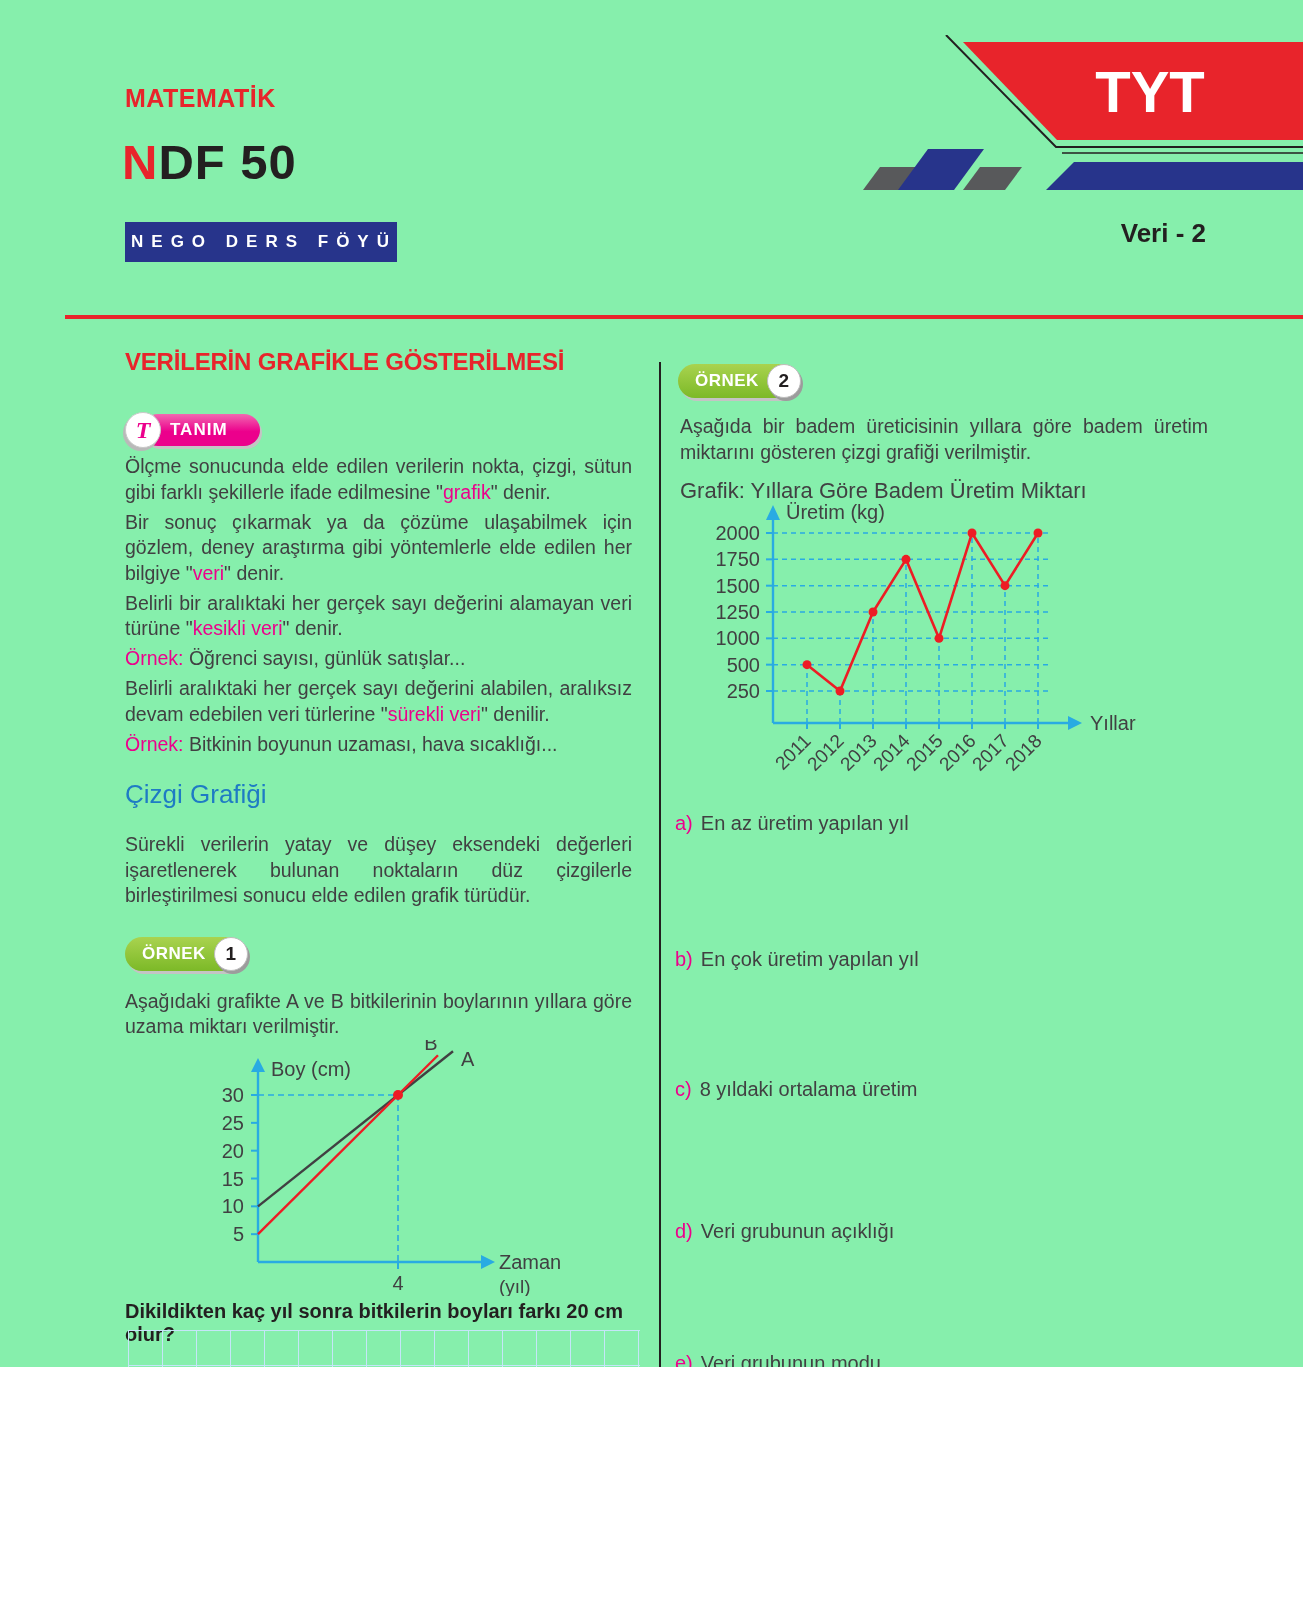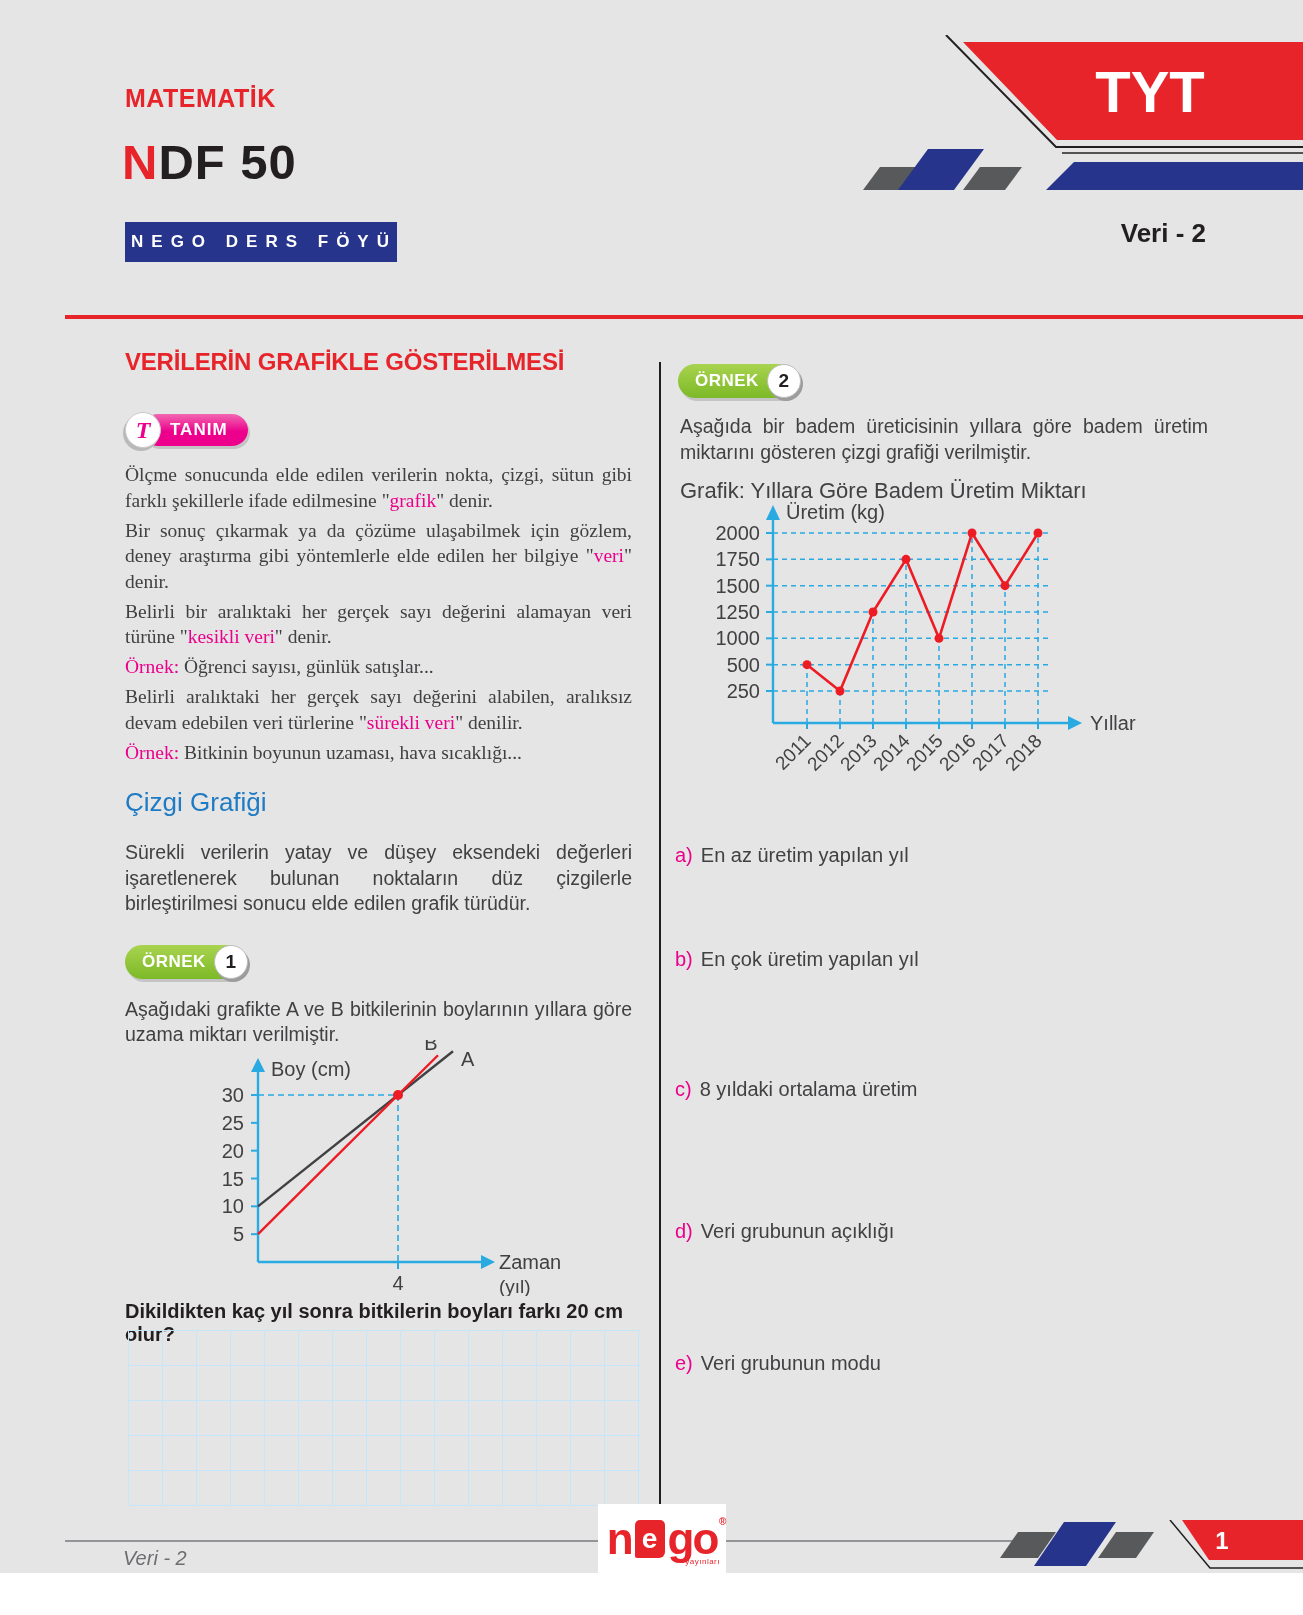--- a/index.html
+++ b/index.html
@@ -9,73 +9,73 @@
     --green1:#A9D34F;
     --green2:#7CB927;
     --blue-head:#1E7BC4;
     --cyan:#29ABE2;
     --dark:#414042;
     --ink:#231F20;
   }
   *{margin:0;padding:0;box-sizing:border-box;}
   html,body{background:#fff;}
   body{font-family:"Liberation Sans", sans-serif;color:var(--dark);}
-  .page{position:relative;width:1303px;height:1573px;background:#e5e5e5;overflow:hidden;}
+  .page{position:relative;width:1303px;height:1367px;background:#86efac;overflow:hidden;}
 
   
   .subject{position:absolute;left:125px;top:84px;font-size:25px;font-weight:bold;color:var(--red);letter-spacing:.5px;}
   .booklet{position:absolute;left:122px;top:134px;font-size:49px;font-weight:bold;color:var(--ink);letter-spacing:1px;}
   .booklet .pfx{color:var(--red);}
   .series-badge{position:absolute;left:125px;top:222px;width:272px;height:40px;background:var(--navy);
     color:#fff;font-weight:bold;font-size:17px;letter-spacing:8px;display:flex;align-items:center;justify-content:center;padding-left:6px;}
   .topic{position:absolute;left:1020px;top:218px;width:186px;text-align:right;font-size:26px;font-weight:bold;color:var(--ink);}
   .banner-svg{position:absolute;left:860px;top:35px;}
   .rule{position:absolute;left:65px;top:315px;width:1238px;height:4px;background:var(--red);}
   .divider{position:absolute;left:659px;top:362px;width:2px;height:1146px;background:var(--ink);}
 
   
   .tanim{display:inline-flex;align-items:center;margin-top:36px;}
   .tanim .circ{width:36px;height:36px;border-radius:50%;background:#fff;border:1px solid #C9C9C9;
     box-shadow:-2px 3px 0 #B9B9B9;display:flex;align-items:center;justify-content:center;position:relative;z-index:2;
     font-family:"Liberation Serif", serif;font-style:italic;font-weight:bold;font-size:24px;color:var(--pink);}
   .tanim .pill{height:32px;line-height:32px;border-radius:16px;background:linear-gradient(#F4folie 0%,#EC008C 100%);
     background:linear-gradient(#F268B1 0%, #EC008C 55%);color:#fff;font-weight:bold;font-size:17px;letter-spacing:1px;
-    padding:0 20px 0 28px;margin-left:-19px;box-shadow:2px 3px 0 #C4C4C4;}
+    padding:0 32px 0 28px;margin-left:-19px;box-shadow:2px 3px 0 #C4C4C4;}
   .ornek{display:inline-flex;align-items:center;}
   .ornek .pill{height:34px;line-height:34px;border-radius:17px;background:linear-gradient(var(--green1), var(--green2));
     color:#fff;font-weight:bold;font-size:17px;letter-spacing:.5px;padding:0 40px 0 17px;box-shadow:2px 3px 0 #C4C4C4;}
   .ornek .circ{width:34px;height:34px;border-radius:50%;background:#fff;border:1px solid #BDBDBD;margin-left:-32px;
     box-shadow:2px 3px 0 #9c9c9c;display:flex;align-items:center;justify-content:center;
     font-size:19px;font-weight:bold;color:var(--ink);position:relative;z-index:2;}
 
   
   .col-left{position:absolute;left:125px;top:348px;width:507px;}
   .section-title{font-size:24px;font-weight:bold;color:var(--red);letter-spacing:-.2px;}
-  .paras{margin-top:14px;font-family:Liberation Serif, serif;}
+  .paras{margin-top:6px;}
   .paras p{font-size:19.5px;line-height:25.5px;margin:0 0 4.5px 0;text-align:justify;color:var(--dark);}
   .paras .hl{color:var(--pink);}
   .subsection{margin-top:22px;font-size:26px;font-weight:normal;color:var(--blue-head);}
   .subsection-text{margin-top:22px;font-size:19.5px;line-height:25.5px;text-align:justify;color:var(--dark);}
   .ornek1-wrap{margin-top:28px;}
   .ornek1-text{margin-top:18px;font-size:19.5px;line-height:25.5px;text-align:justify;color:var(--dark);}
 
   .chart1{position:absolute;left:185px;top:1040px;}
   .question{position:absolute;left:125px;top:1300px;width:512px;font-size:20px;font-weight:bold;color:var(--ink);}
   .workgrid{position:absolute;left:128px;top:1330px;width:512px;height:176px;
     background-image:linear-gradient(to right,#C5E6F8 1px,transparent 1px),linear-gradient(to bottom,#C5E6F8 1px,transparent 1px);
     background-size:34px 35px;}
 
   
   .ornek2-wrap{position:absolute;left:678px;top:364px;}
   .intro{position:absolute;left:680px;top:414px;width:528px;font-size:19.5px;line-height:25.5px;text-align:justify;color:var(--dark);}
   .caption{position:absolute;left:680px;top:478px;width:528px;font-size:22px;color:var(--dark);}
   .chart2{position:absolute;left:690px;top:492px;}
   .q{position:absolute;left:675px;width:460px;font-size:20px;color:var(--dark);}
   .q .qlabel{color:var(--pink);margin-right:8px;}
-  .q1{top:844px;} .q2{top:948px;} .q3{top:1078px;} .q4{top:1220px;} .q5{top:1352px;}
+  .q1{top:812px;} .q2{top:948px;} .q3{top:1078px;} .q4{top:1220px;} .q5{top:1352px;}
 
   
   .footer-line{position:absolute;left:65px;top:1540px;width:948px;height:2px;background:#939598;}
   .footer-left{position:absolute;left:123px;top:1547px;font-size:20px;font-style:italic;color:#6D6E71;}
   .nego{position:absolute;left:598px;top:1504px;width:128px;height:70px;background:#fff;
     display:flex;align-items:center;justify-content:center;}
   .nego .n{font-size:44px;font-weight:bold;color:var(--red);letter-spacing:-2px;}
   .nego .ebook{width:30px;height:38px;background:var(--red);border-radius:5px 5px 6px 2px;margin:0 3px;
     display:flex;align-items:center;justify-content:center;color:#fff;font-size:28px;font-weight:bold;}
   .nego .go{font-size:44px;font-weight:bold;color:var(--red);letter-spacing:-2px;position:relative;}

